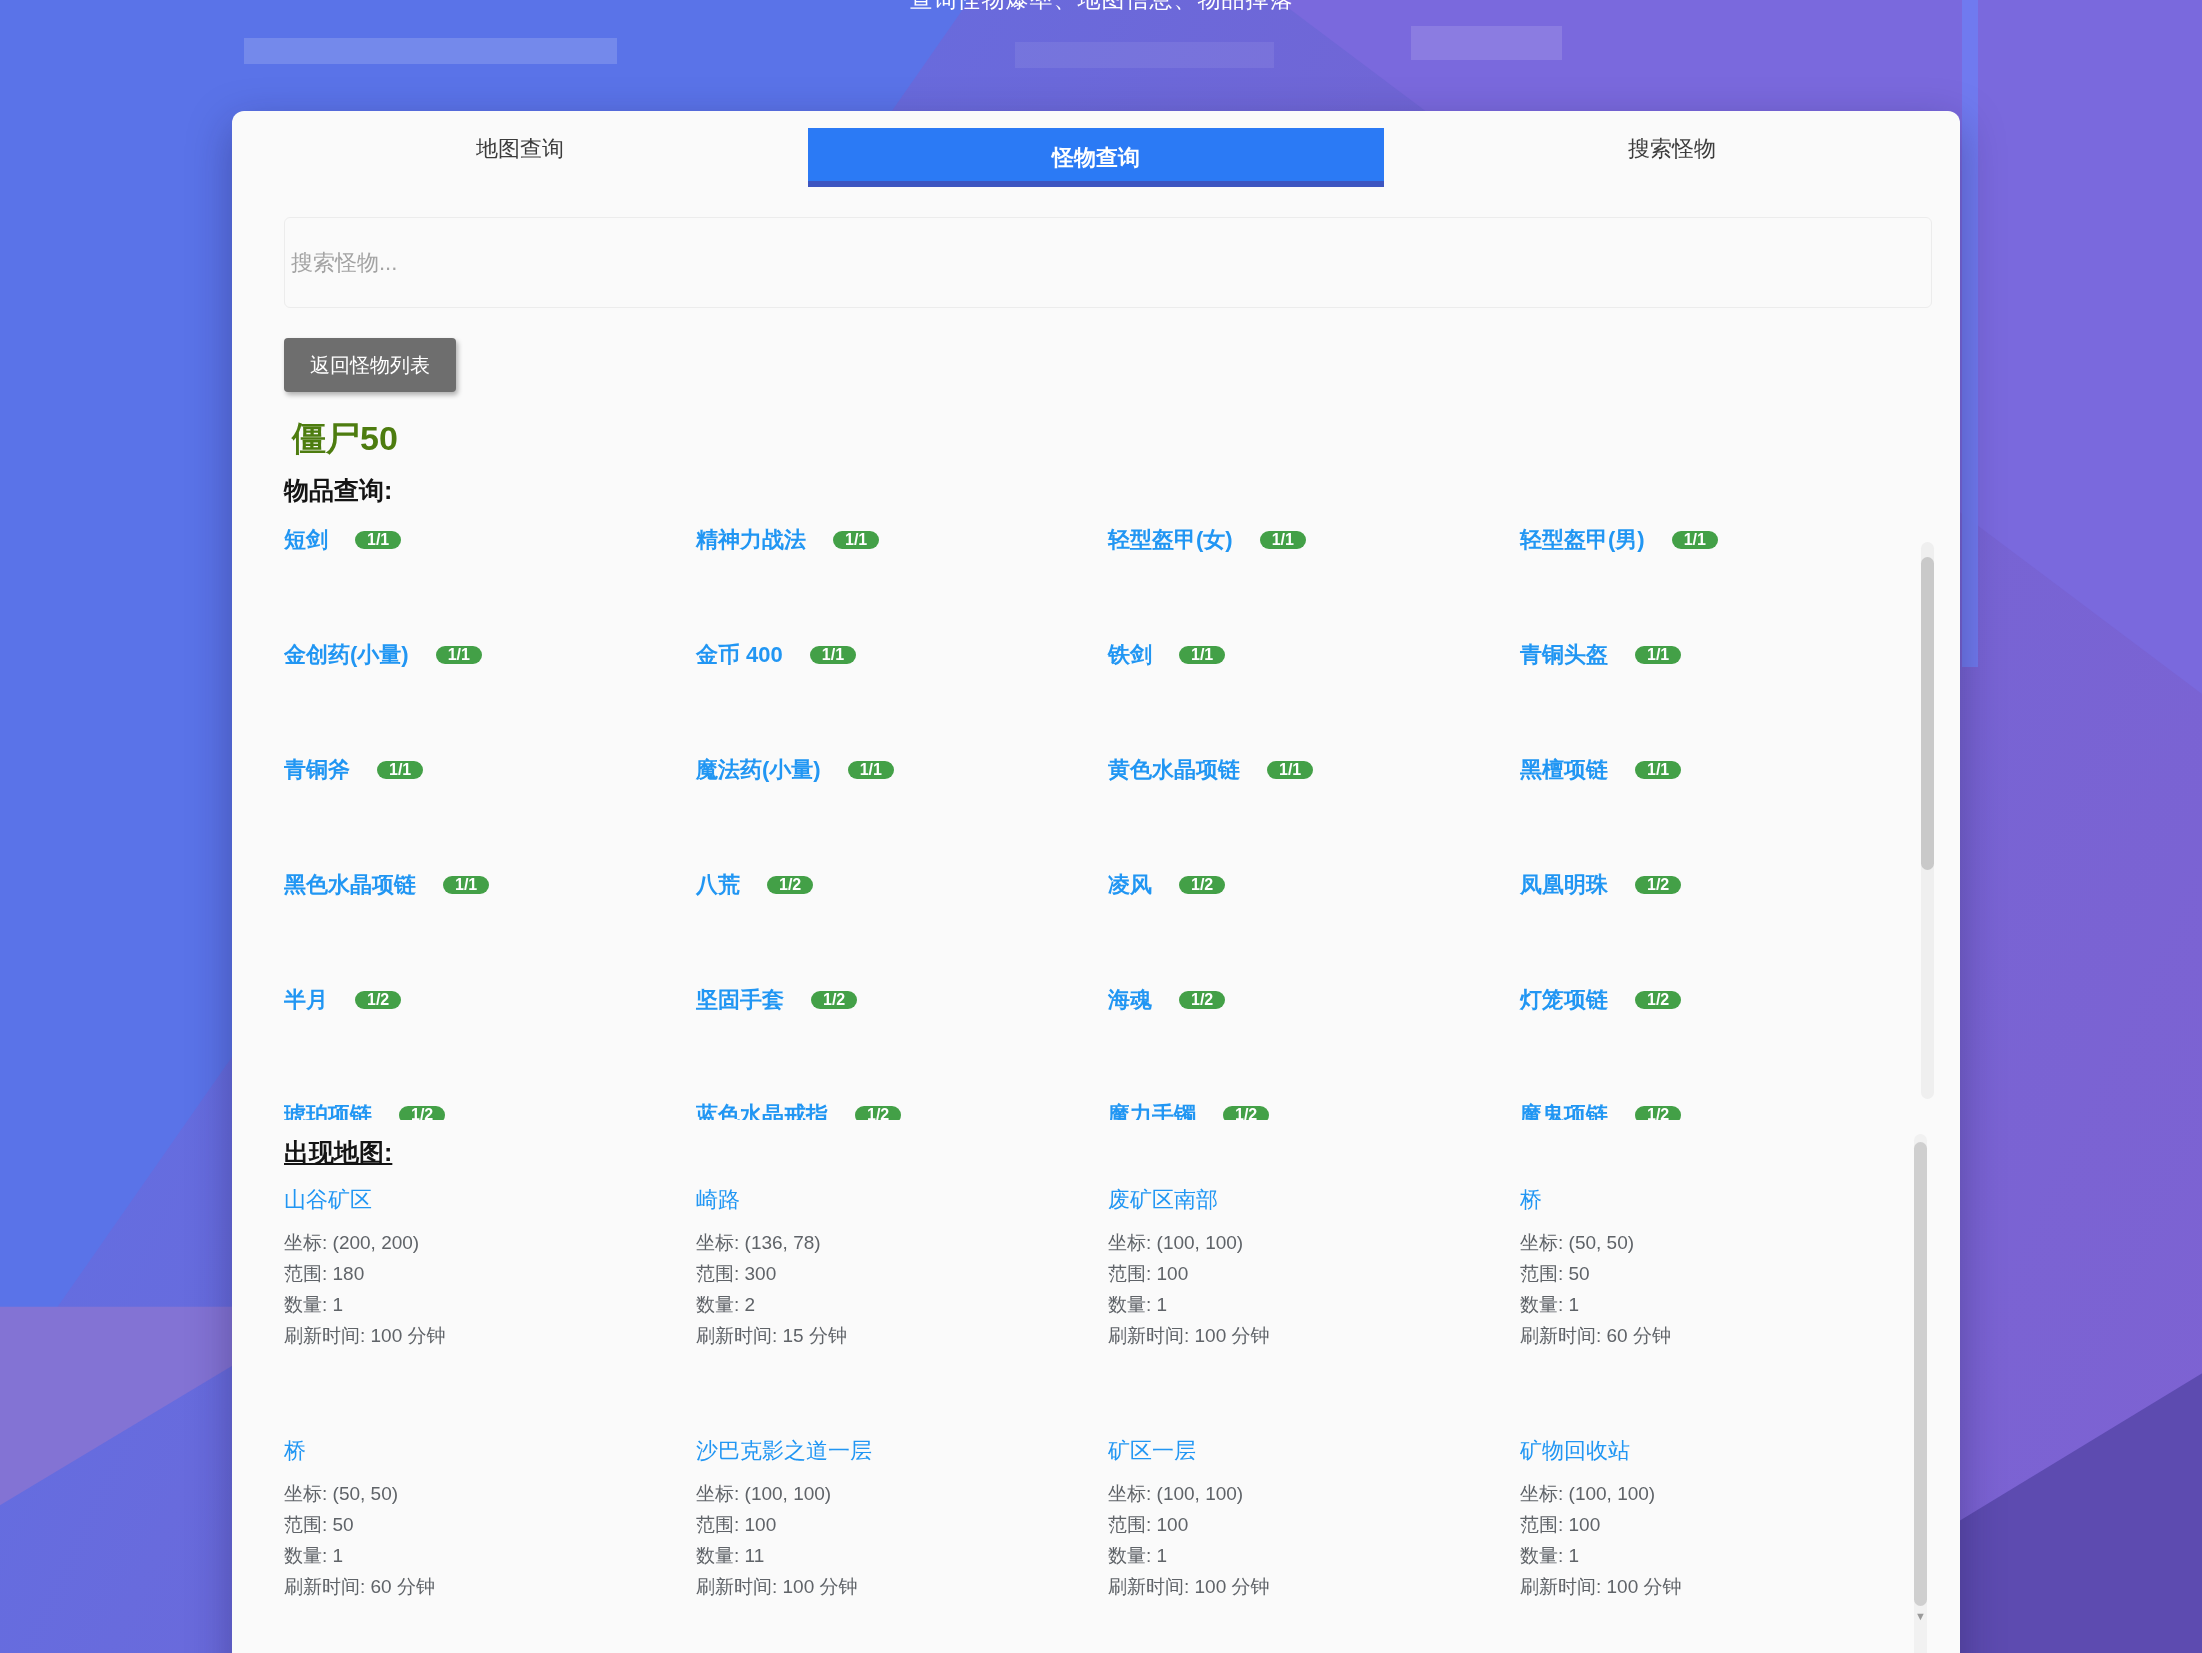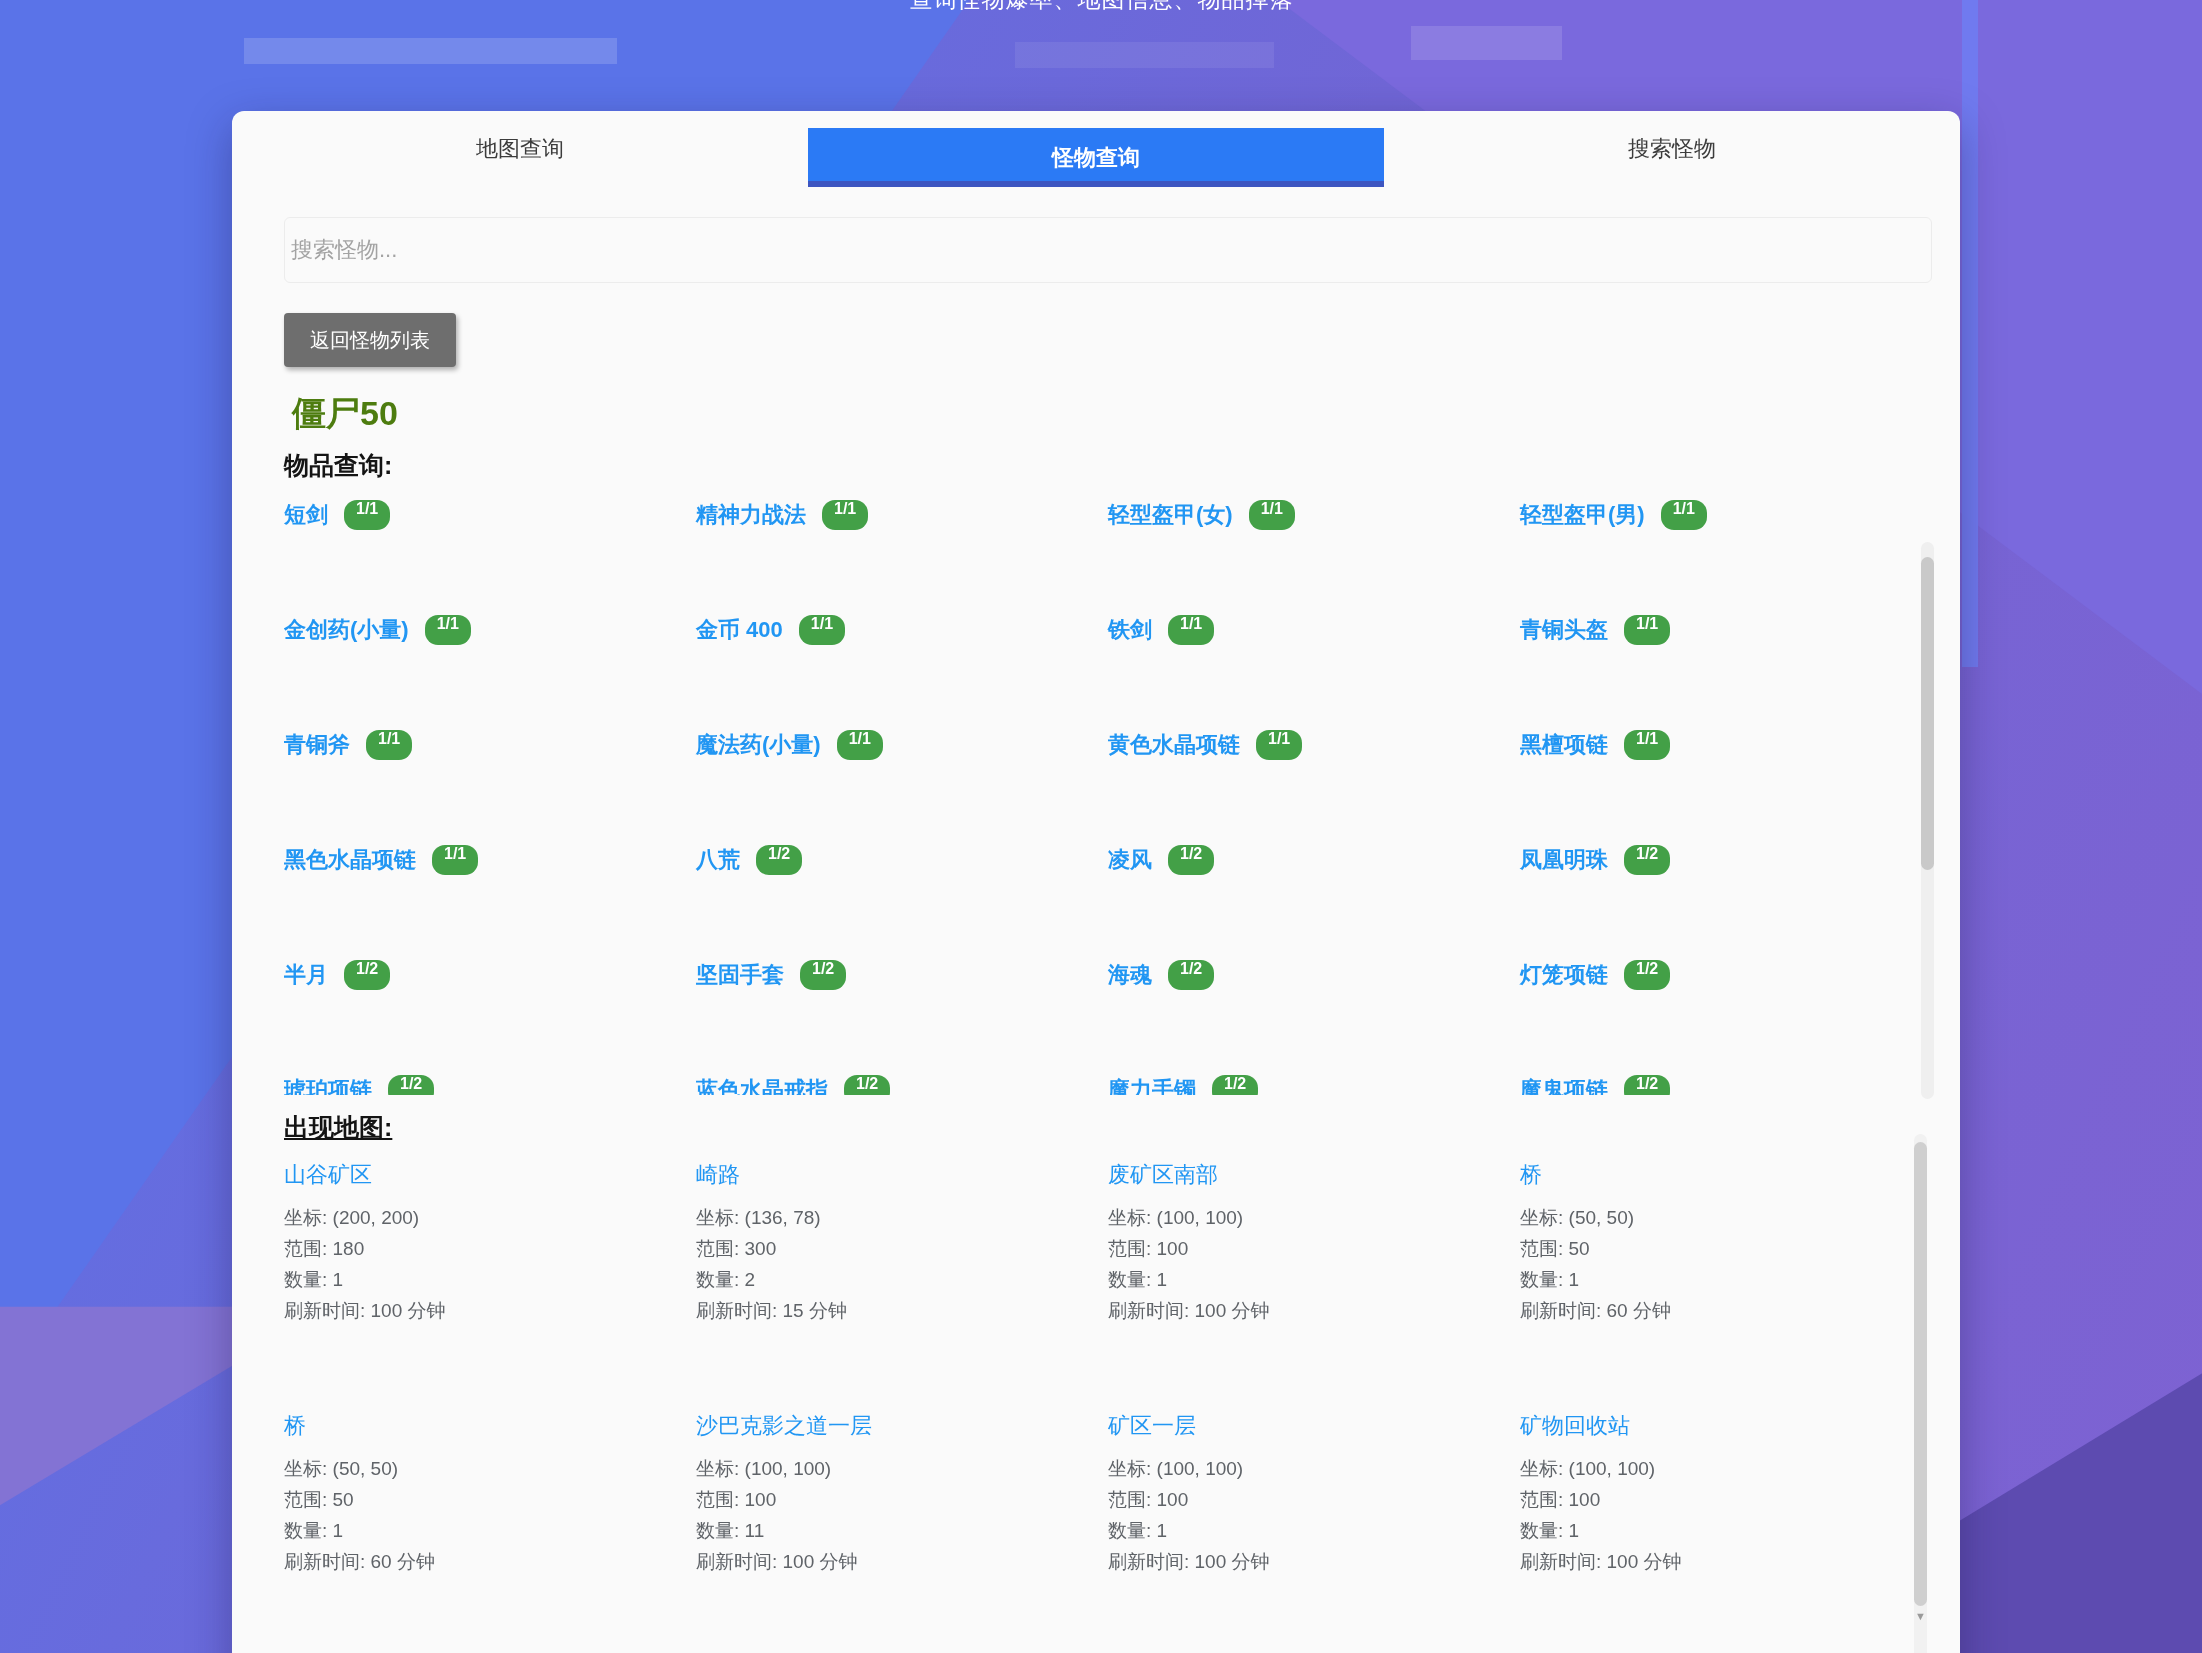--- a/index.html
+++ b/index.html
@@ -38,38 +38,38 @@
     font-size:22px;color:#3c3c3c;cursor:pointer;background:transparent;user-select:none;
   }
   .tab.active{
     background:var(--accent,#2b7af5);color:#fff;font-weight:bold;
     box-shadow:inset 0 -6px 0 #3d55c0;
     margin-top:17px;
   }
 
   .content{padding:0 28px 0 52px;position:relative;}
   .search-input{
-    display:block;width:100%;box-sizing:border-box;height:66px;margin-top:30px;
+    display:block;width:100%;box-sizing:border-box;height:91px;margin-top:30px;
     border:1px solid #ececec;border-radius:6px;background:#fafafa;
     font-size:22px;color:#333;padding:0 25px 0 6px;outline:none;
   }
   .search-input::placeholder{color:#a3a3a3;}
   .back-btn{
     margin-top:30px;height:54px;padding:0 26px;cursor:pointer;
     background:var(--btn-gray,#6e6e6e);color:#fff;font-size:20px;border:none;border-radius:4px;
     box-shadow:2px 3px 5px rgba(0,0,0,0.30);
   }
   .monster-name{margin:24px 0 0 8px;font-size:34px;font-weight:bold;color:#4d7c0f;}
   .section-heading{margin:12px 0 0 0;font-size:25px;font-weight:bold;color:#141414;}
 
   .drops-grid{
     margin-top:8px;height:605px;overflow:hidden;
     display:grid;grid-template-columns:repeat(4,1fr);grid-auto-rows:115px;align-items:start;
   }
-  .drop-item{display:flex;gap:16px;padding-top:10px;}
+  .drop-item{display:flex;align-items:center;gap:27px;padding-top:10px;}
   .drop-link{color:var(--link,#2196f3);font-size:22px;font-weight:bold;text-decoration:none;cursor:pointer;}
   .badge{
     background:var(--badge,#43a047);color:#fff;font-size:16px;font-weight:bold;
     padding:0 12px;border-radius:13px;white-space:nowrap;
   }
 
   .maps-grid{margin-top:16px;display:grid;grid-template-columns:repeat(4,1fr);row-gap:85px;}
   .map-card{min-height:100px;}
   .map-name{display:inline-block;color:var(--link,#2196f3);font-size:22px;font-weight:normal;
     text-decoration:none;cursor:pointer;margin-bottom:12px;}

